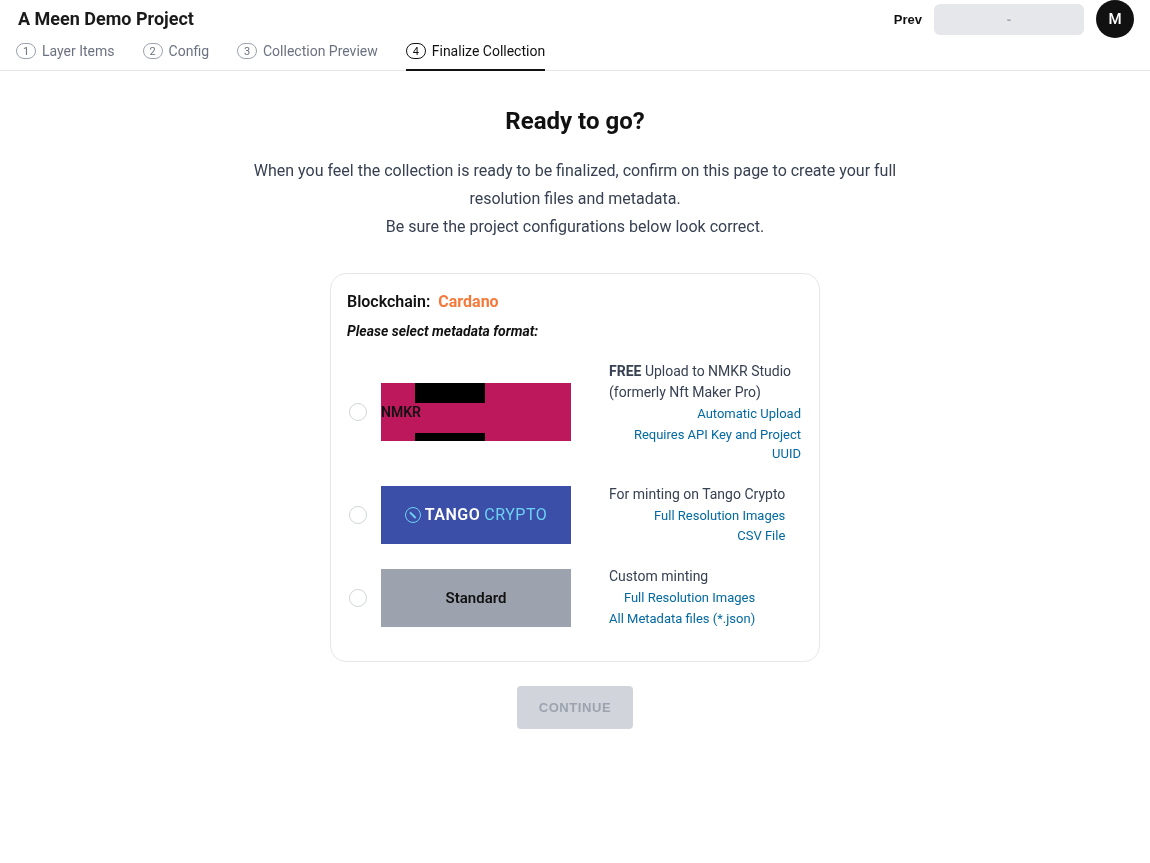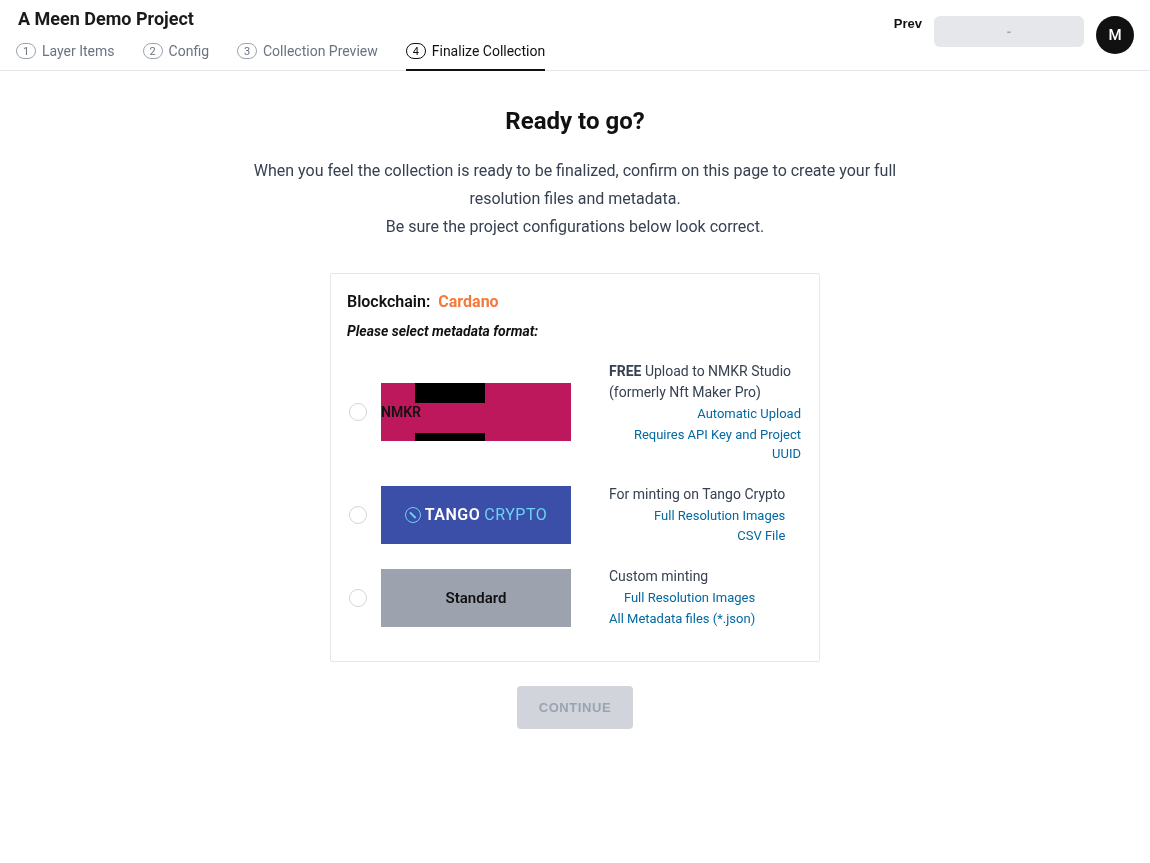--- a/index.html
+++ b/index.html
@@ -58,25 +58,25 @@
       border-radius: 9px;
       font-size: 11px;
       color: #6b7280;
     }
     .tab.active .tab-number {
       border-color: #111;
       color: #111;
     }
     .header-right {
       display: flex;
-      align-items: flex-start;
+      align-items: center;
       gap: 12px;
       position: absolute;
       right: 16px;
-      top: 16px;
+      top: 0;
     }
     .nav-prev {
       font-size: 13px;
       font-weight: 600;
       color: #111;
       cursor: pointer;
       background: none;
       border: none;
     }
     .nav-disabled {
@@ -119,21 +119,21 @@
       line-height: 1.75;
       max-width: 660px;
       margin-left: auto;
       margin-right: auto;
     }
     
     .card {
       width: 490px;
       margin: 32px auto 0;
       border: 1px solid #e5e7eb;
-      border-radius: 2px;
+      border-radius: 16px;
       padding: 18px 16px 22px;
       text-align: left;
     }
     .blockchain-row {
       font-size: 16px;
       font-weight: 600;
     }
     .blockchain-value {
       color: #f5793a;
       font-weight: 700;

